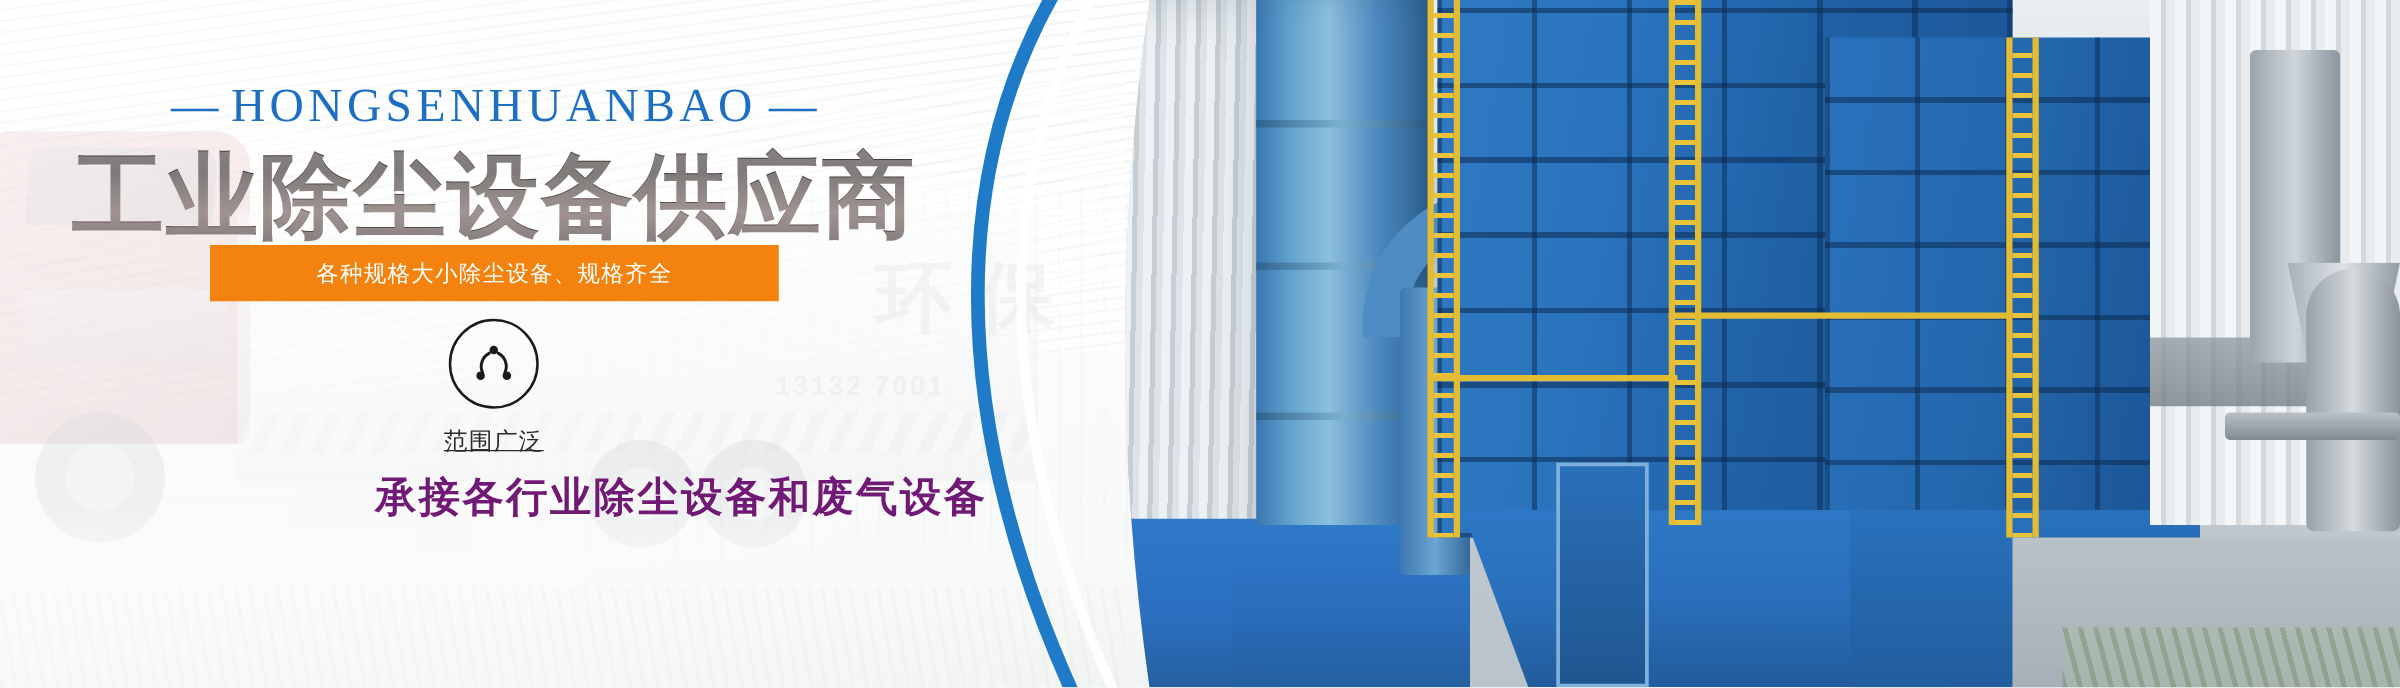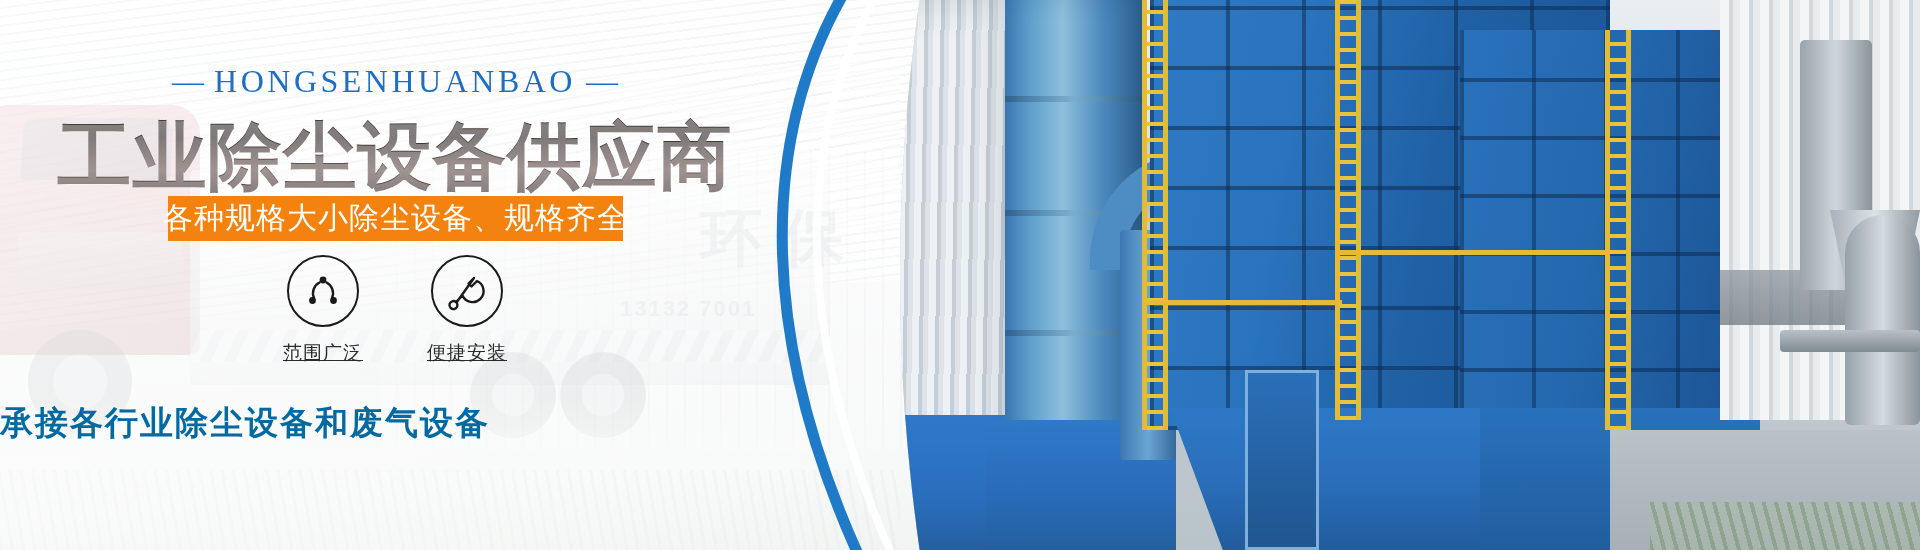--- a/index.html
+++ b/index.html
@@ -187,49 +187,48 @@
 
   
   .arc { position:absolute; right:0; top:0; width:1180px; height:550px;
     pointer-events:none; }
 
   
   .content { position:absolute; left:0; top:0; width:860px; height:550px; }
 
   .eyebrow { position:absolute; top:63px; left:0; width:790px; text-align:center;
     color:#1e6fc4; font-family:"Liberation Serif","DejaVu Serif",serif;
-    font-size:32px; letter-spacing:3.5px; white-space:nowrap; }
+    font-size:38px; letter-spacing:3.5px; white-space:nowrap; }
   .eyebrow .dash { letter-spacing:0; padding:0 10px; }
 
   .headline { position:absolute; top:108px; left:0; width:790px; text-align:center;
     font-size:74px; font-weight:700; letter-spacing:1px; white-space:nowrap;
     font-family:"DejaVu Sans","Liberation Sans",sans-serif;
     background:linear-gradient(180deg,#4e4644 0%,#3b3432 30%,#6d5a57 62%,#2e2826 100%);
     -webkit-background-clip:text; background-clip:text; color:transparent;
     text-shadow:0 1px 0 rgba(255,255,255,.35);
   }
 
   .subbar { position:absolute; top:196px; left:168px; width:455px; height:45px;
     background:#f4820f; display:flex; align-items:center; justify-content:center; }
-  .subbar span { color:#ffffff; font-size:30px; letter-spacing:1px; white-space:nowrap;
+  .subbar span { color:#ffffff; font-size:18px; letter-spacing:1px; white-space:nowrap;
     font-family:Liberation Mono, monospace; }
 
   .features { position:absolute; top:255px; left:0; width:790px;
     display:flex; justify-content:center; gap:34px; }
   .feature { width:110px; text-align:center; }
   .fcircle { width:72px; height:72px; margin:0 auto; border:2.5px solid #1a1a1a;
     border-radius:50%; display:flex; align-items:center; justify-content:center; }
   .flabel { margin-top:13px; font-size:19px; color:#2b2b2b; letter-spacing:1px;
     font-family:"DejaVu Sans","Liberation Sans",sans-serif; white-space:nowrap;text-decoration:underline; }
 
-  .tagline { position:absolute; top:376px; left:0; width:790px; text-align:left;
-    font-size:33px; font-weight:700; color:#0369a1; letter-spacing:2px; white-space:nowrap;
+  .tagline { position:absolute; top:376px; left:0; width:790px; text-align:right;
+    font-size:33px; font-weight:700; color:#701a75; letter-spacing:2px; white-space:nowrap;
     font-family:"DejaVu Sans","Liberation Sans",sans-serif;
     text-shadow:0 1px 2px rgba(255,255,255,.6);
-    margin-top:25px;
   }
 </style>
 </head>
 <body>
 
 <div id="banner">
 
   <div class="bg-base"></div>
   <div class="bg-roof"></div>
   <div class="bg-roof2"></div>
@@ -311,29 +310,19 @@
             <path d="M23.5 11.5 A12 12 0 0 1 29 27" fill="none" stroke="#1a1a1a" stroke-width="2.4" stroke-linecap="round"></path>
             <circle cx="20" cy="9" r="3.4" fill="#1a1a1a"></circle>
             <circle cx="9.5" cy="29.5" r="3.4" fill="#1a1a1a"></circle>
             <circle cx="30.5" cy="29.5" r="3.4" fill="#1a1a1a"></circle>
           </svg>
         </div>
         <div class="flabel">范围广泛</div>
       </div>
 
 
-      <div class="feature">
-        <div class="fcircle">
-          <svg width="40" height="40" viewBox="0 0 40 40">
-            <path d="M27 7 L21.5 12.5 L24.5 15.5 L30 10
-                     a11 11 0 1 1 -14.5 14.5
-                     L9 31 a4 4 0 1 0 0.5 0.5 Z" fill="none" stroke="#1a1a1a" stroke-width="2.4" stroke-linejoin="round"></path>
-          </svg>
-        </div>
-        <div class="flabel">便捷安装</div>
-      </div>
 
 
     </div>
 
     <div class="tagline">承接各行业除尘设备和废气设备</div>
   </div>
 </div>
 
 </body></html>

